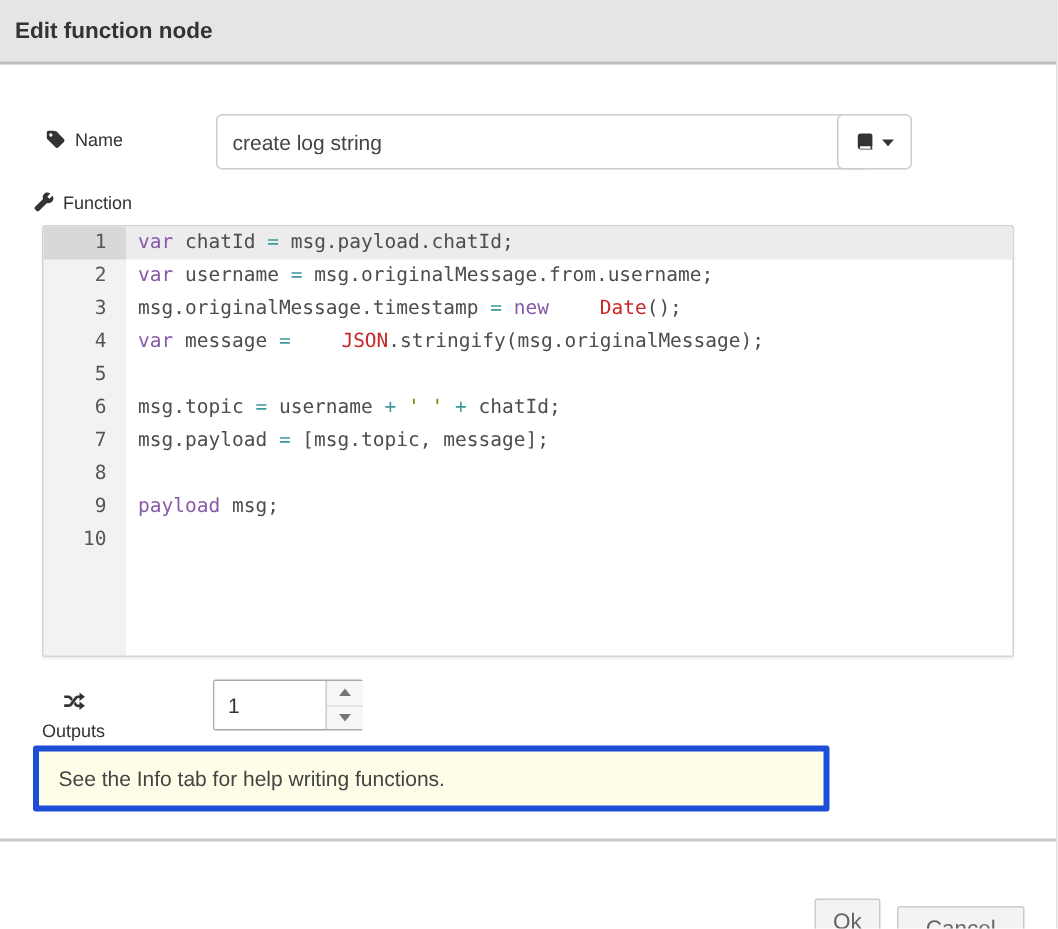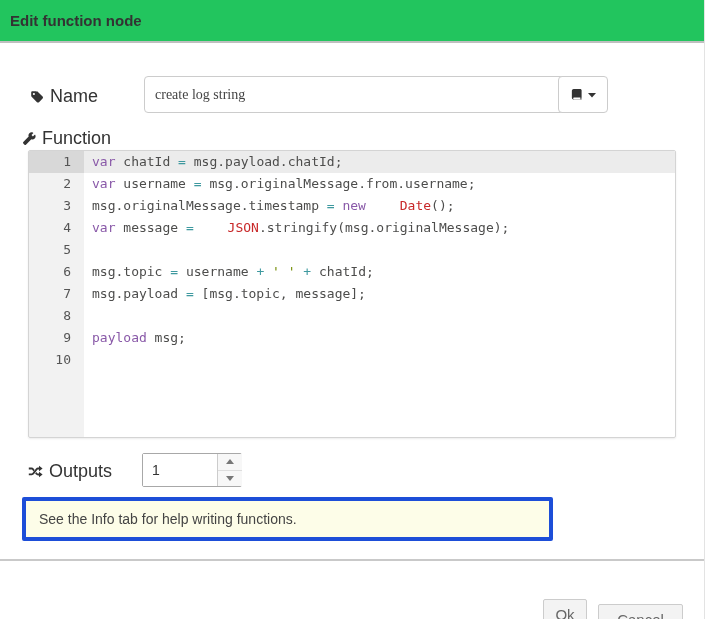--- a/index.html
+++ b/index.html
@@ -3,35 +3,35 @@
 <meta charset="utf-8">
 <style>
   html,body{margin:0;padding:0;}
   body{
     width:705px;height:619px;position:relative;background:#ffffff;
     font-family:"Liberation Sans",sans-serif;overflow:hidden;
     border-right:1px solid #e3e3e3;box-sizing:border-box;
   }
   .dialog-header{
     position:absolute;top:0;left:0;width:705px;height:43px;
-    background:#22c55e;border-bottom:2px solid #bfbfbf;box-sizing:border-box;
+    background:#e5e5e5;border-bottom:2px solid #bfbfbf;box-sizing:border-box;
     display:flex;align-items:center;padding-left:10px;
   }
   .dialog-title{font-size:15px;font-weight:bold;color:#333;}
 
-  .row-label{display:flex;align-items:center;gap:6px;font-size:18px;color:#333;}
+  .row-label{display:flex;align-items:center;gap:6px;font-size:12px;color:#333;}
   .icon{display:inline-flex;align-items:center;justify-content:center;}
   .icon svg{display:block;}
 
   .name-label{position:absolute;left:30px;top:86px;}
   .name-input{
     position:absolute;left:144px;top:76px;width:436px;height:37px;
     border:1px solid #ccc;border-radius:4px;box-sizing:border-box;
     font-size:14px;color:#444;padding:0 10px;outline:none;
-    font-family:Liberation Serif, serif;
+    font-family:Liberation Sans, sans-serif;
   }
   .library-button{
     position:absolute;left:558px;top:76px;width:50px;height:37px;
     background:#ffffff;border:1px solid #ccc;border-radius:4px;box-sizing:border-box;
     display:flex;align-items:center;justify-content:center;gap:5px;cursor:pointer;
   }
 
   .function-label{position:absolute;left:22px;top:128px;}
 
   .editor{
@@ -48,21 +48,21 @@
     color:#555;flex:none;
   }
   .code-cell{flex:1;padding-left:8px;white-space:pre;color:var(--tok-plain,#4d4d4c);}
   .ed-row.active .gutter-cell{background:#d8d8d8;}
   .ed-row.active .code-cell{background:#ececec;}
   .tok-k{color:var(--tok-k,#8959a8);}
   .tok-o{color:var(--tok-o,#3e999f);}
   .tok-s{color:var(--tok-s,#718c00);}
   .tok-b{color:var(--tok-b,#c82829);padding-left:26px;}
 
-  .outputs-label{position:absolute;left:28px;top:461px;}
+  .outputs-label{position:absolute;left:28px;top:461px;flex-direction:column;}
   .spinner{
     position:absolute;left:142px;top:453px;width:100px;height:34px;
     border:1px solid #a8a8a8;border-radius:2px;box-sizing:border-box;
     display:flex;background:#fff;
   }
   .spinner-input{
     width:74px;border:none;outline:none;font-size:14px;color:#333;
     padding-left:9px;font-family:"Liberation Sans",sans-serif;box-sizing:border-box;
   }
   .spinner-buttons{

